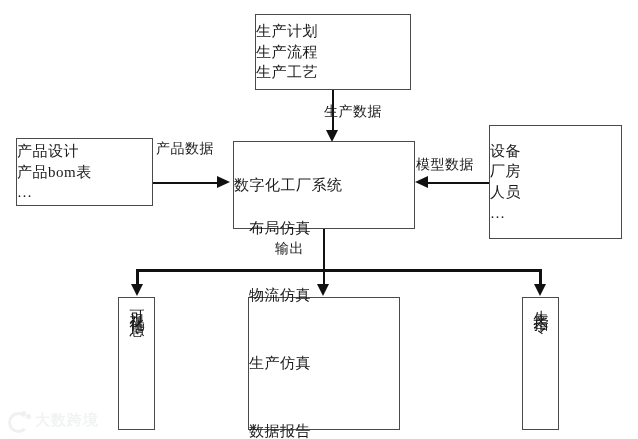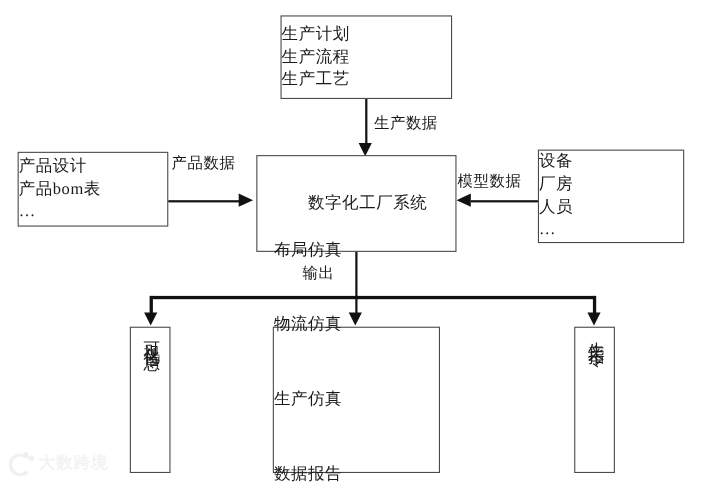--- a/index.html
+++ b/index.html
@@ -137,37 +137,37 @@
 <div id="diagram">
 
   <div class="box" style="left:255px; top:14px; width:156px; height:76px;">
     <span class="line">生产计划</span>
     <span class="line">生产流程</span>
     <span class="line">生产工艺</span>
   </div>
 
   <div class="vline" style="left:331.5px; top:90px; height:42px;"></div>
   <div class="arrow-down" style="left:326px; top:130px;"></div>
-  <div class="edge-label" style="left:340px; top:103px;">生产数据</div>
+  <div class="edge-label" style="left:324px; top:103px;">生产数据</div>
 
   <div class="box" style="left:16px; top:138px; width:137px; height:68px;">
     <span class="line">产品设计</span>
     <span class="line">产品bom表</span>
     <span class="line dots">…</span>
   </div>
 
   <div class="hline" style="left:153px; top:181.5px; width:65px;"></div>
   <div class="arrow-right" style="left:217px; top:176px;"></div>
   <div class="edge-label" style="left:156px; top:140px;">产品数据</div>
 
-  <div class="box" style="left:233px; top:141px; width:182px; height:88px; font-size:15px;padding-left:46px;">
+  <div class="box" style="left:233px; top:141px; width:182px; height:88px; font-size:15px;">
     <span class="line">数字化工厂系统</span>
   </div>
 
-  <div class="box" style="left:489px; top:136px; width:133px; height:85px;">
+  <div class="box" style="left:489px; top:125px; width:133px; height:114px;">
     <span class="line">设备</span>
     <span class="line">厂房</span>
     <span class="line">人员</span>
     <span class="line dots">…</span>
   </div>
 
   <div class="hline" style="left:428px; top:181.5px; width:61px;"></div>
   <div class="arrow-left" style="left:415px; top:176px;"></div>
   <div class="edge-label" style="left:416px; top:140px;margin-top:16px;">模型数据</div>
 

